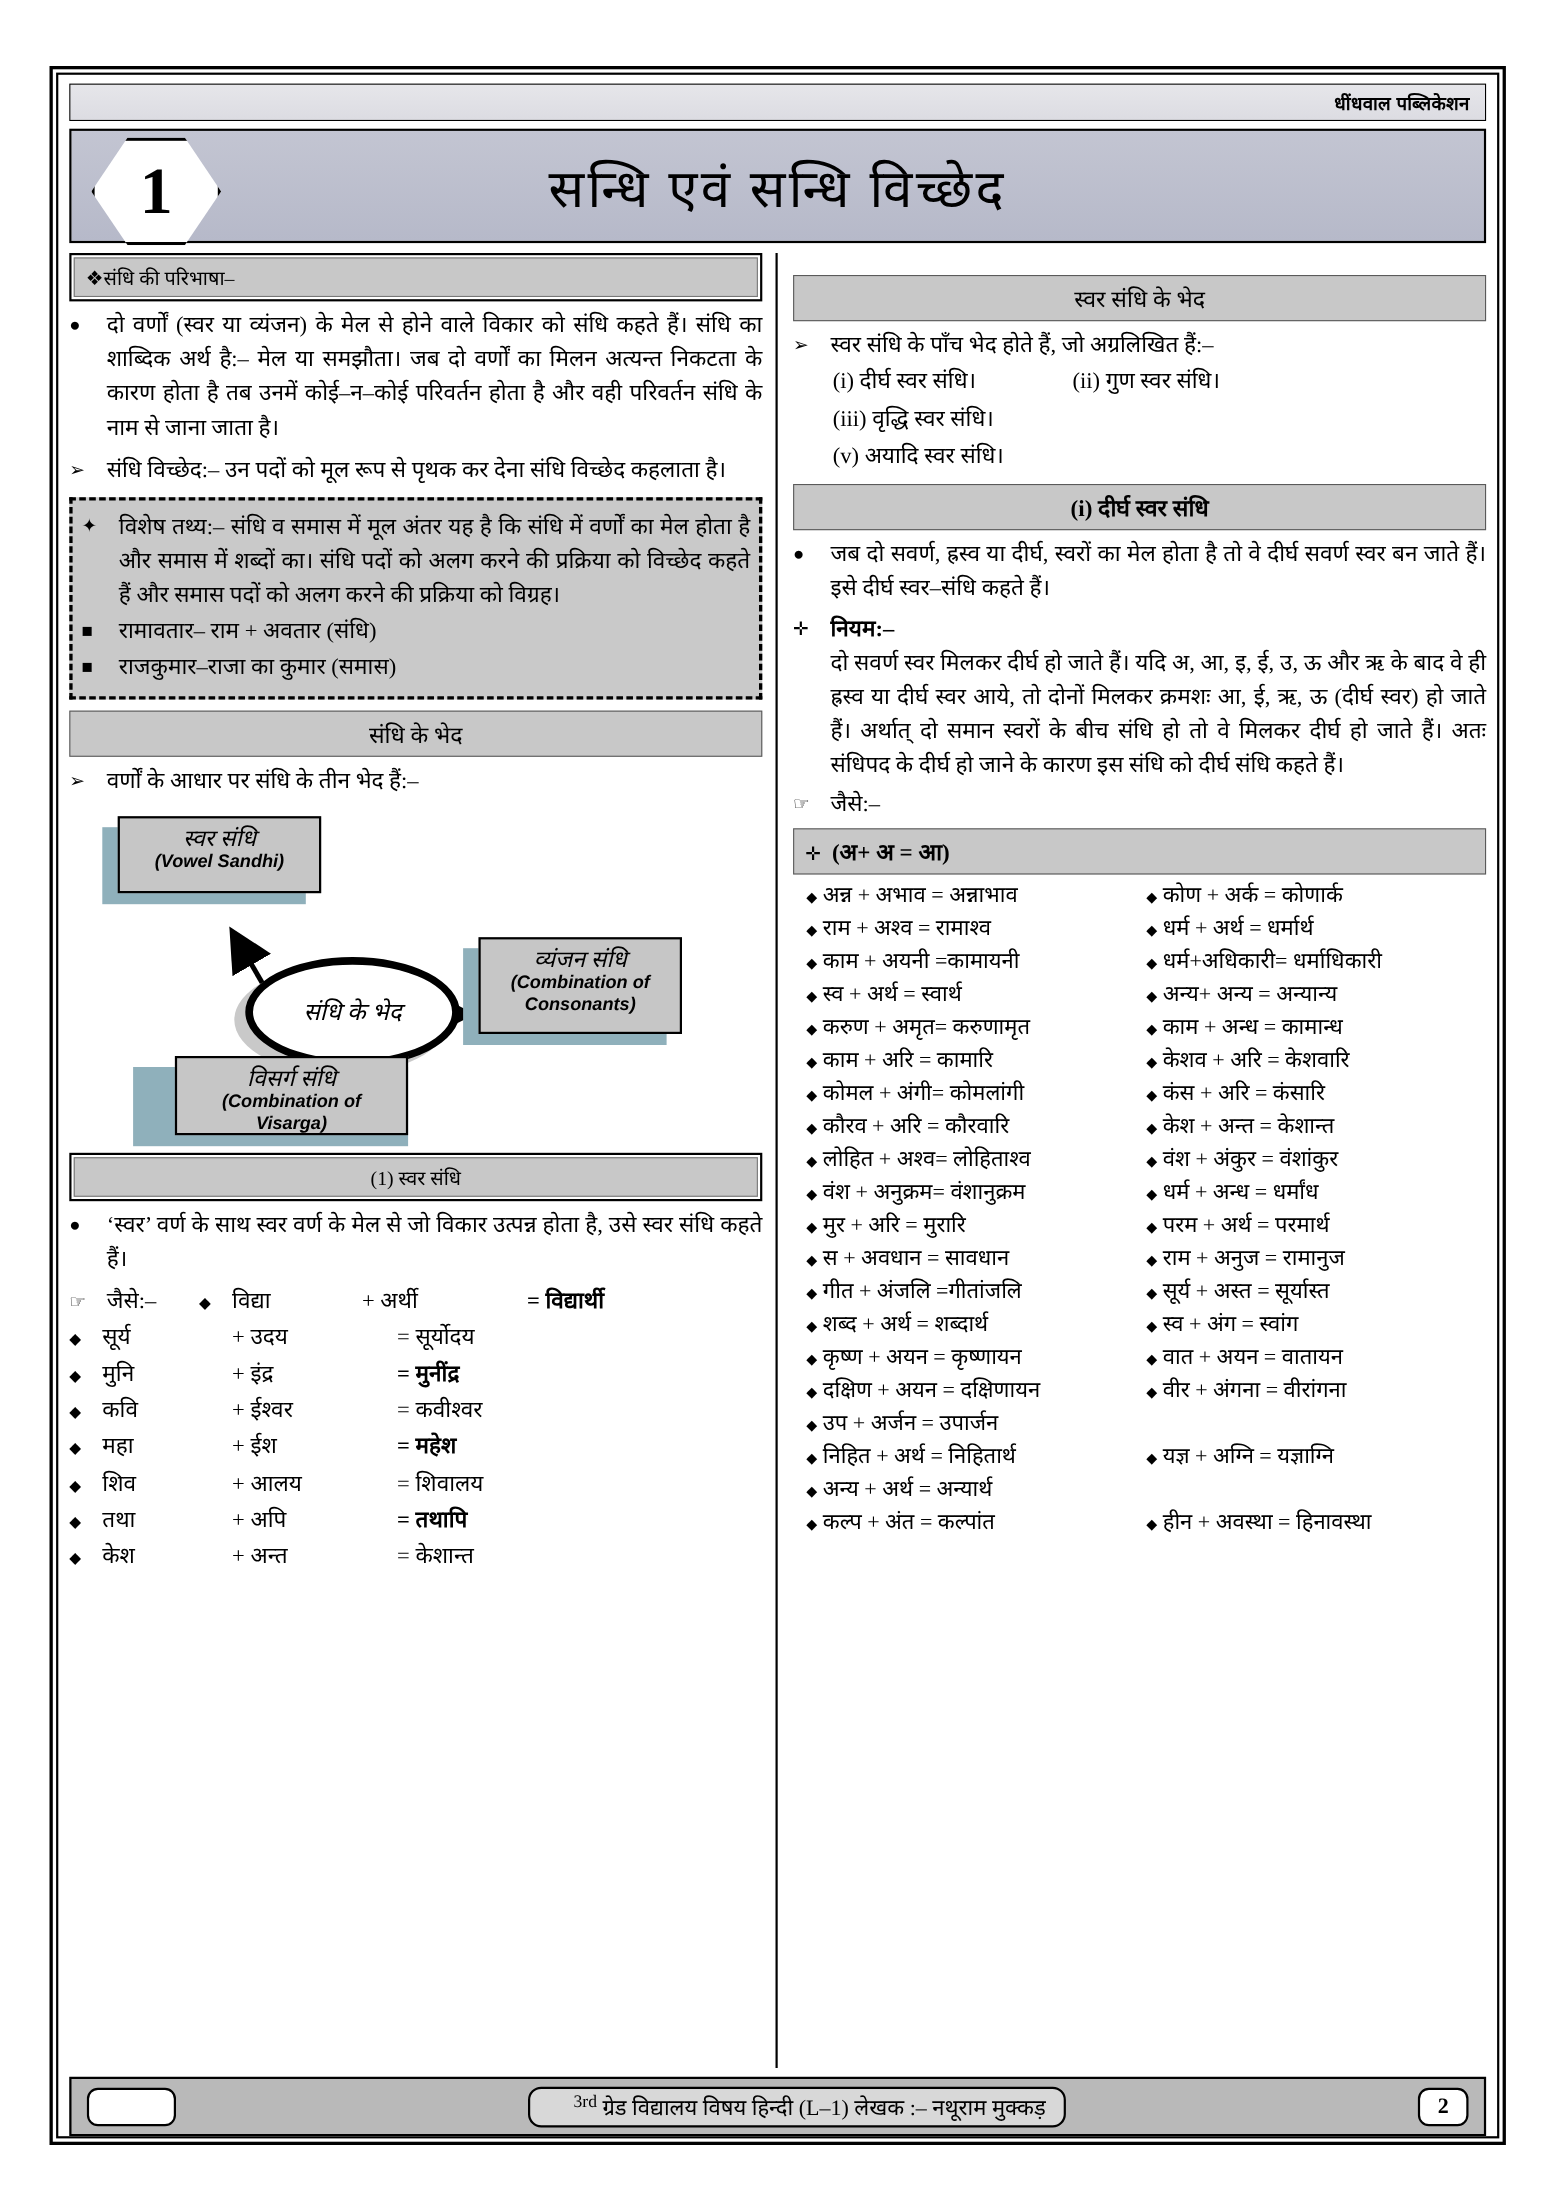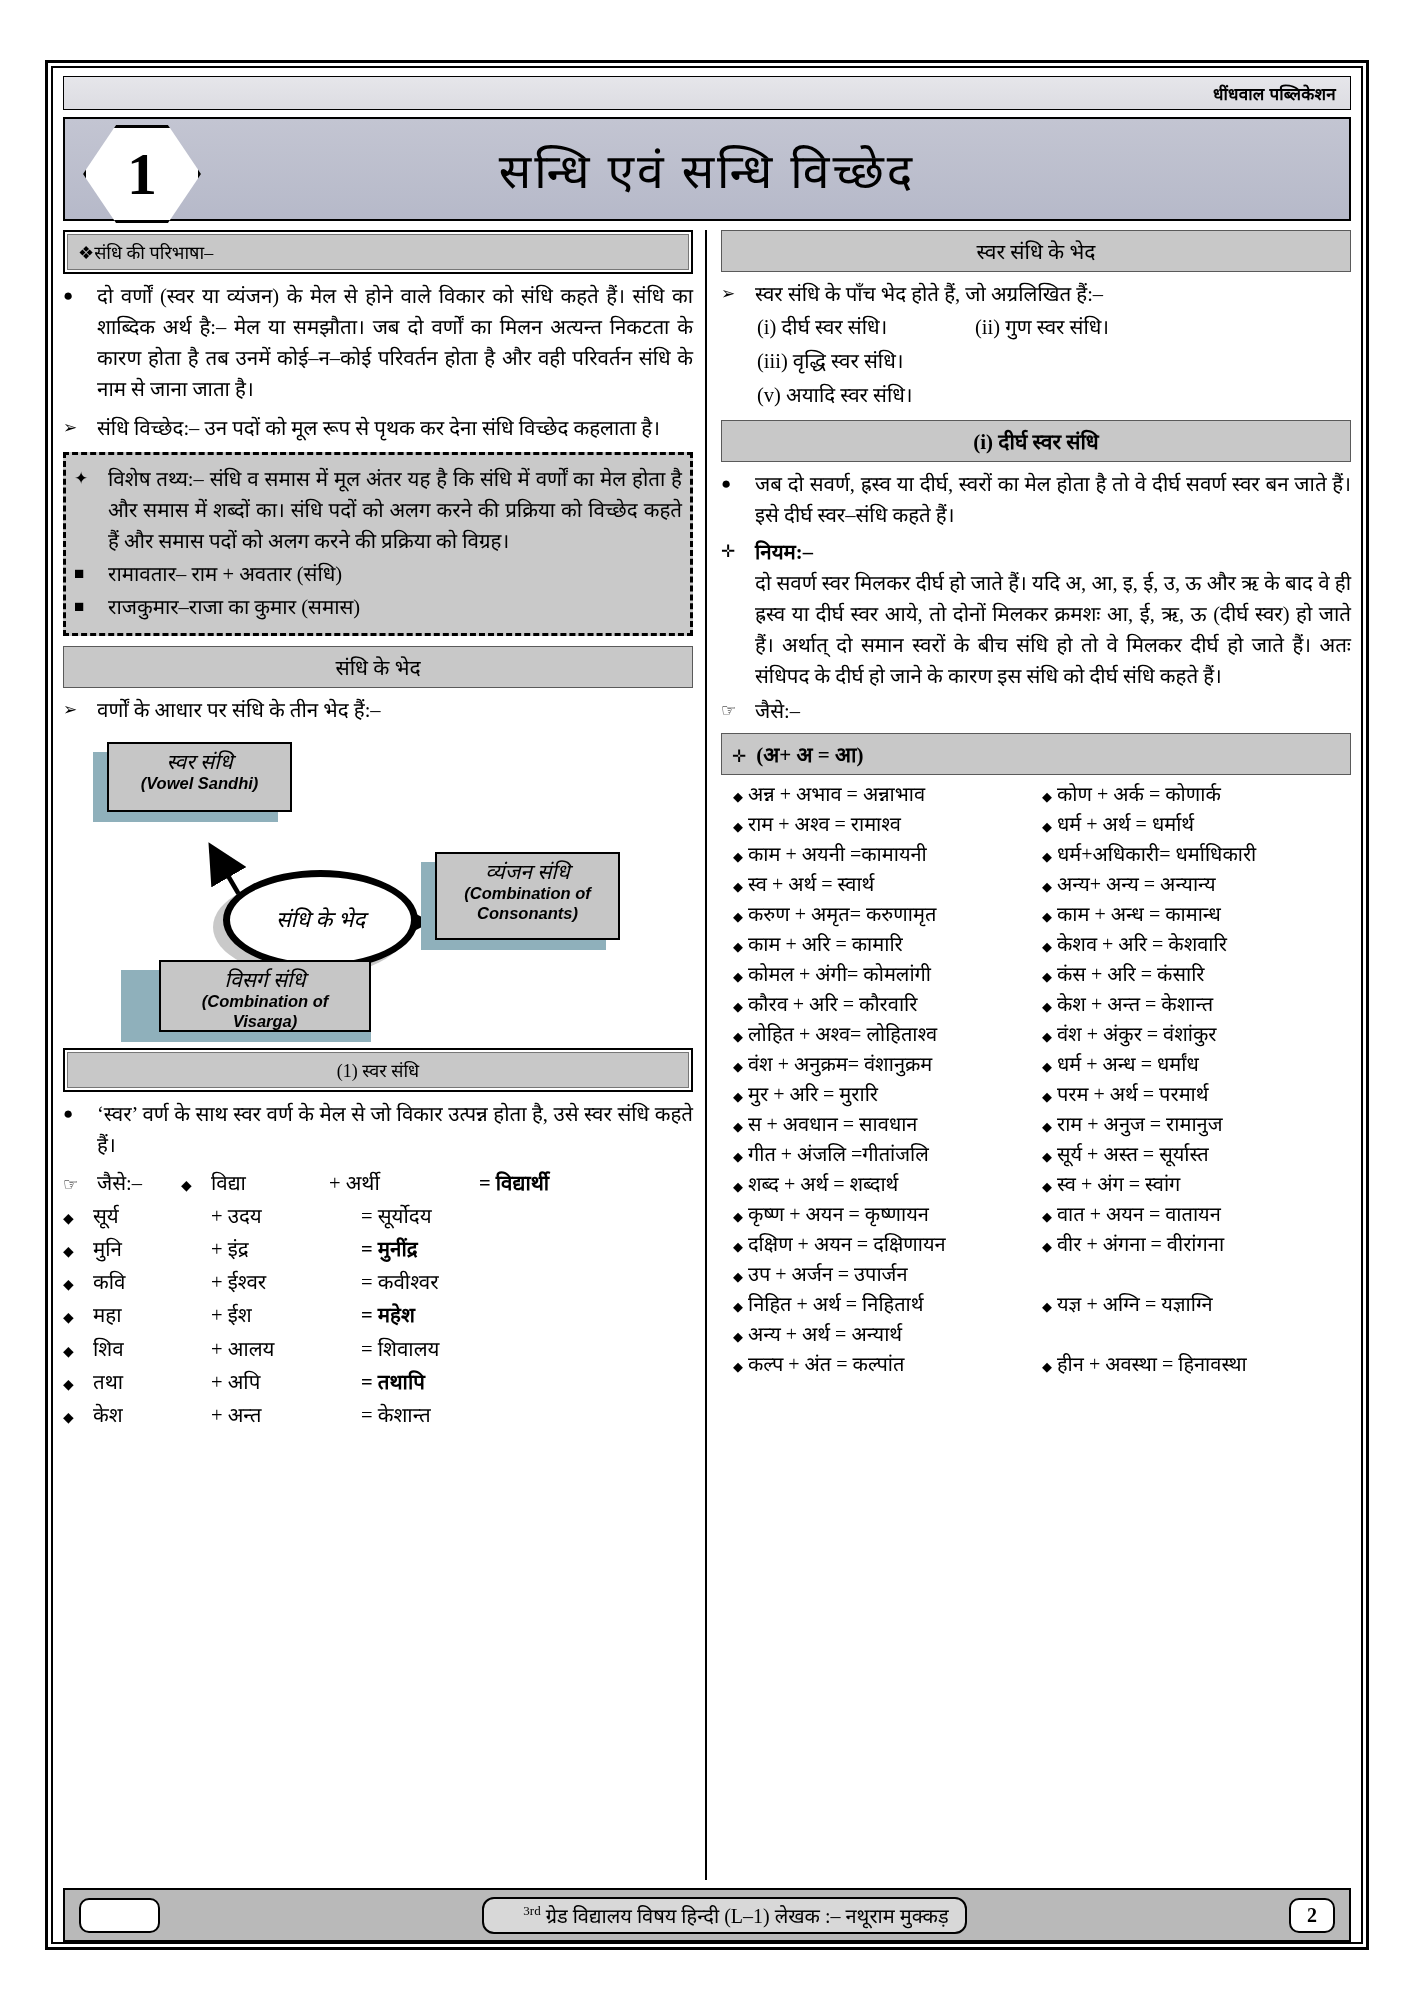--- a/index.html
+++ b/index.html
@@ -19,21 +19,21 @@
   .hexnum b{font-family:"Liberation Serif",serif;font-size:60px;line-height:1;}
   .titlebar h1{margin:0;font-size:48px;font-weight:normal;letter-spacing:3px;}
 
   
   .cols{display:flex;flex:1;margin-top:9px;min-height:0;}
   .col{box-sizing:border-box;}
   .colL{width:50%;padding-right:12px;border-right:2px solid #000;}
   .colR{width:50%;padding-left:14px;}
 
   
-  .bar{background:#c8c8c8;border:1px solid #5a5a5a;font-size:21px;padding:6px 10px;box-sizing:border-box;}
+  .bar{background:#c8c8c8;border:1px solid #5a5a5a;font-size:21px;padding:6px 10px;box-sizing:border-box;margin-top:20px;}
   .bar-dbl{border:2px solid #000;padding:2px;background:#fff;}
   .bar-dbl > div{background:#c8c8c8;border:1px solid #777;padding:5px 10px;font-size:18px;}
   .bar-ctr{text-align:center;}
   .bar-left{text-align:left;}
   .bar .dia{font-size:17px;margin-right:10px;}
 
   
   p.para{margin:7px 0 0 0;font-size:20.5px;line-height:1.52;text-align:justify;display:flex;}
   p.para .mk{width:34px;flex:none;text-align:left;font-size:17px;padding-top:2px;}
   p.para .tx{flex:1;}
@@ -71,21 +71,21 @@
   .prow{display:flex;font-size:20px;line-height:1.5;}
   .pcell{flex:1;display:flex;align-items:baseline;white-space:nowrap;}
   .pcell .d{font-size:13px;margin-right:5px;}
   .pcell.left{justify-content:flex-start;padding-left:12px;}
   .pcell.right{justify-content:flex-start;}
 
   
   .footer{margin-top:8px;border:2px solid #000;background:#b9b9b9;height:54px;display:flex;align-items:center;justify-content:space-between;padding:0 14px;box-sizing:border-box;}
   .fpill{border:2px solid #000;background:#fff;border-radius:10px;padding:4px 16px;font-size:20px;font-weight:bold;}
   .fmid{border:2px solid #000;background:#d8d8d8;border-radius:12px;padding:3px 16px;font-size:20px;}
-  .fmid sup{font-size:13px;margin-left:23px;}
+  .fmid sup{font-size:16px;margin-left:23px;}
 </style>
 </head>
 <body>
 
 <div class="page">
  <div class="outer">
   <div class="outer-in">
 
     <div class="pubbar">
       <span>धींधवाल पब्लिकेशन</span>

